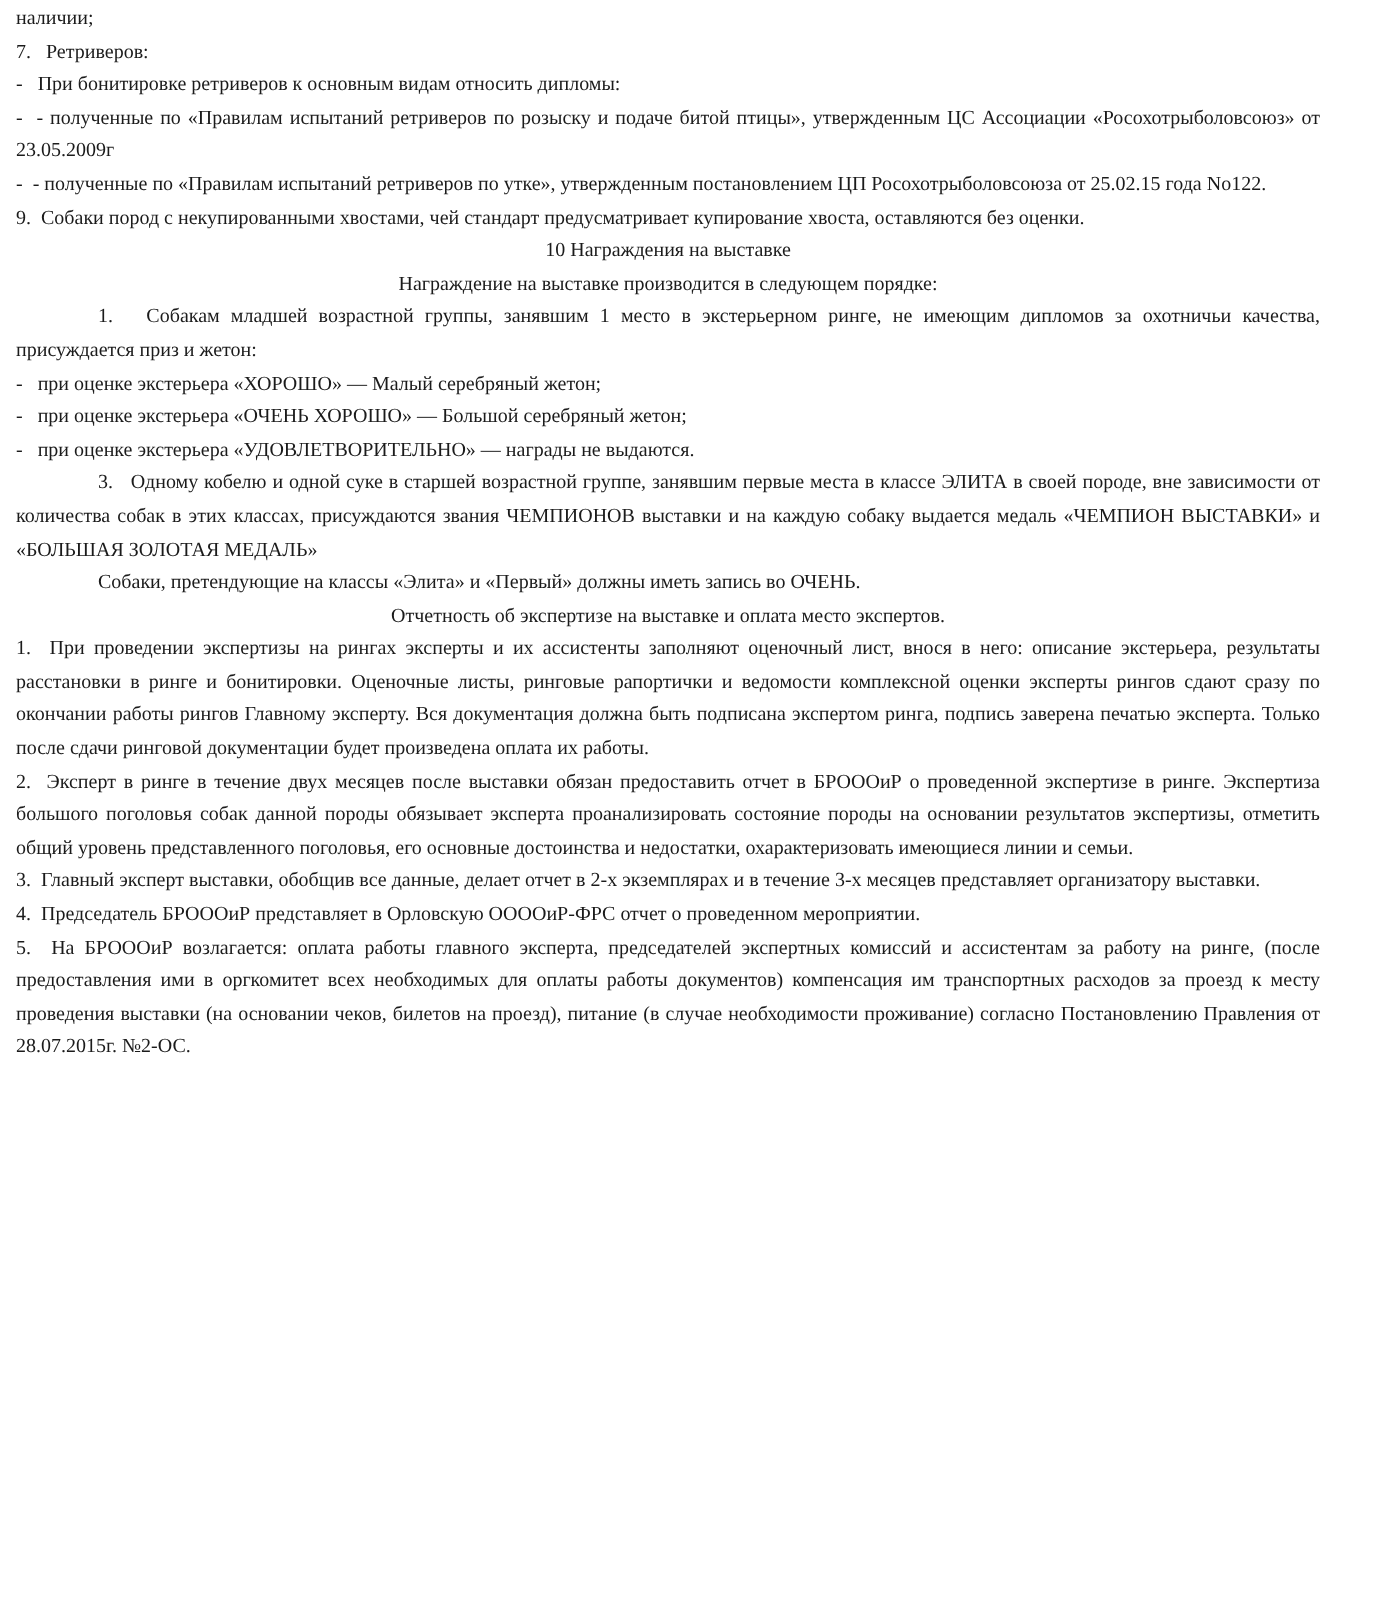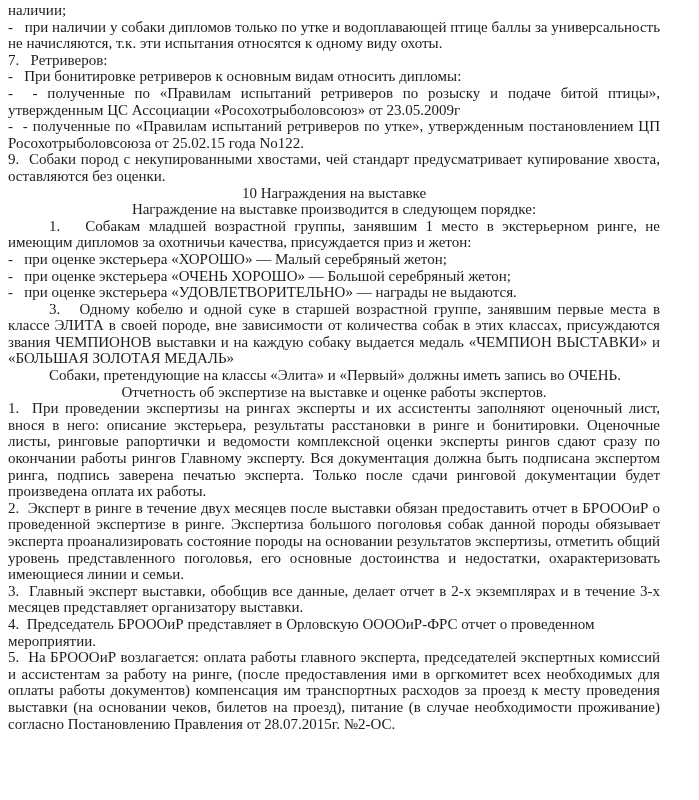--- a/index.html
+++ b/index.html
@@ -6,52 +6,51 @@
   .page{
     position:relative;
     width:699px;
     height:800px;
     box-sizing:border-box;
     background:#ffffff;
     color:#1b1b1b;
     padding:2px 39px 0 8px;
     overflow:hidden;
     font-family:"Liberation Serif","DejaVu Serif",serif;
-    font-size:15px;
+    font-size:10px;
     line-height:16.6px;
   }
   .page p{margin:0;}
   .j{text-align:justify;}
   .l{text-align:left;}
   .c{text-align:center;}
   .ind{text-indent:41px;font-family:Liberation Serif, serif;}
   .mt{margin-top:16.6px;text-align:center;}
 </style>
 </head>
 <body>
 
 <div class="page">
 
   <p class="l">наличии;</p>
-  <p class="j">-&nbsp;&nbsp;&nbsp;при наличии у собаки дипломов только по утке и водоплавающей птице баллы за универсальность не начисляются, т.к. эти испытания относятся к одному виду охоты.</p>
   <p class="l">7.&nbsp;&nbsp;&nbsp;Ретриверов:</p>
   <p class="l">-&nbsp;&nbsp;&nbsp;При бонитировке ретриверов к основным видам относить дипломы:</p>
   <p class="j">-&nbsp;&nbsp;-&nbsp;полученные по «Правилам испытаний ретриверов по розыску и подаче битой птицы», утвержденным ЦС Ассоциации «Росохотрыболовсоюз» от 23.05.2009г</p>
   <p class="j">-&nbsp;&nbsp;-&nbsp;полученные по «Правилам испытаний ретриверов по утке», утвержденным постановлением ЦП Росохотрыболовсоюза от 25.02.15 года No122.</p>
   <p class="j">9.&nbsp;&nbsp;Собаки пород с некупированными хвостами, чей стандарт предусматривает купирование хвоста, оставляются без оценки.</p>
 
   <p class="c mt">10 Награждения на выставке</p>
   <p class="c">Награждение на выставке производится в следующем порядке:</p>
   <p class="j ind">1.&nbsp;&nbsp;&nbsp;Собакам младшей возрастной группы, занявшим 1 место в экстерьерном ринге, не имеющим дипломов за охотничьи качества, присуждается приз и жетон:</p>
   <p class="l">-&nbsp;&nbsp;&nbsp;при оценке экстерьера «ХОРОШО» — Малый серебряный жетон;</p>
   <p class="l">-&nbsp;&nbsp;&nbsp;при оценке экстерьера «ОЧЕНЬ ХОРОШО» — Большой серебряный жетон;</p>
   <p class="l">-&nbsp;&nbsp;&nbsp;при оценке экстерьера «УДОВЛЕТВОРИТЕЛЬНО» — награды не выдаются.</p>
   <p class="j ind">3.&nbsp;&nbsp;&nbsp;Одному кобелю и одной суке в старшей возрастной группе, занявшим первые места в классе ЭЛИТА в своей породе, вне зависимости от количества собак в этих классах, присуждаются звания ЧЕМПИОНОВ выставки и на каждую собаку выдается медаль «ЧЕМПИОН ВЫСТАВКИ» и «БОЛЬШАЯ ЗОЛОТАЯ МЕДАЛЬ»</p>
   <p class="l ind">Собаки, претендующие на классы «Элита» и «Первый» должны иметь запись во ОЧЕНЬ.</p>
 
-  <p class="c mt">Отчетность об экспертизе на выставке и оценке работы экспертов.</p>
+  <p class="c mt">Отчетность об экспертизе на выставке и оплата место экспертов.</p>
   <p class="j">1.&nbsp;&nbsp;При проведении экспертизы на рингах эксперты и их ассистенты заполняют оценочный лист, внося в него: описание экстерьера, результаты расстановки в ринге и бонитировки. Оценочные листы, ринговые рапортички и ведомости комплексной оценки эксперты рингов сдают сразу по окончании работы рингов Главному эксперту. Вся документация должна быть подписана экспертом ринга, подпись заверена печатью эксперта. Только после сдачи ринговой документации будет произведена оплата их работы.</p>
   <p class="j">2.&nbsp;&nbsp;Эксперт в ринге в течение двух месяцев после выставки обязан предоставить отчет в БРОООиР о проведенной экспертизе в ринге. Экспертиза большого поголовья собак данной породы обязывает эксперта проанализировать состояние породы на основании результатов экспертизы, отметить общий уровень представленного поголовья, его основные достоинства и недостатки, охарактеризовать имеющиеся линии и семьи.</p>
   <p class="j">3.&nbsp;&nbsp;Главный эксперт выставки, обобщив все данные, делает отчет в 2-х экземплярах и в течение 3-х месяцев представляет организатору выставки.</p>
   <p class="l">4.&nbsp;&nbsp;Председатель БРОООиР представляет в Орловскую ООООиР-ФРС отчет о проведенном мероприятии.</p>
   <p class="j">5.&nbsp;&nbsp;На БРОООиР возлагается: оплата работы главного эксперта, председателей экспертных комиссий и ассистентам за работу на ринге, (после предоставления ими в оргкомитет всех необходимых для оплаты работы документов) компенсация им транспортных расходов за проезд к месту проведения выставки (на основании чеков, билетов на проезд), питание (в случае необходимости проживание) согласно Постановлению Правления от 28.07.2015г. №2-ОС.</p>
 
 </div>
 
 </body></html>

